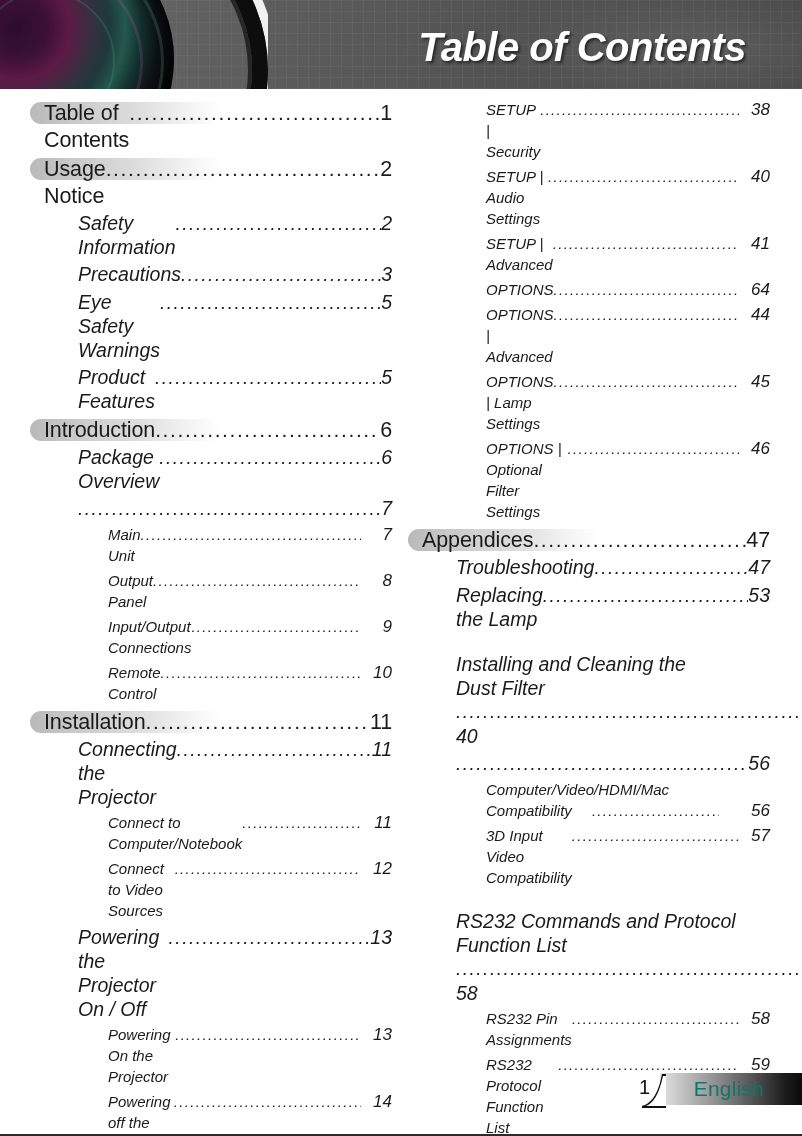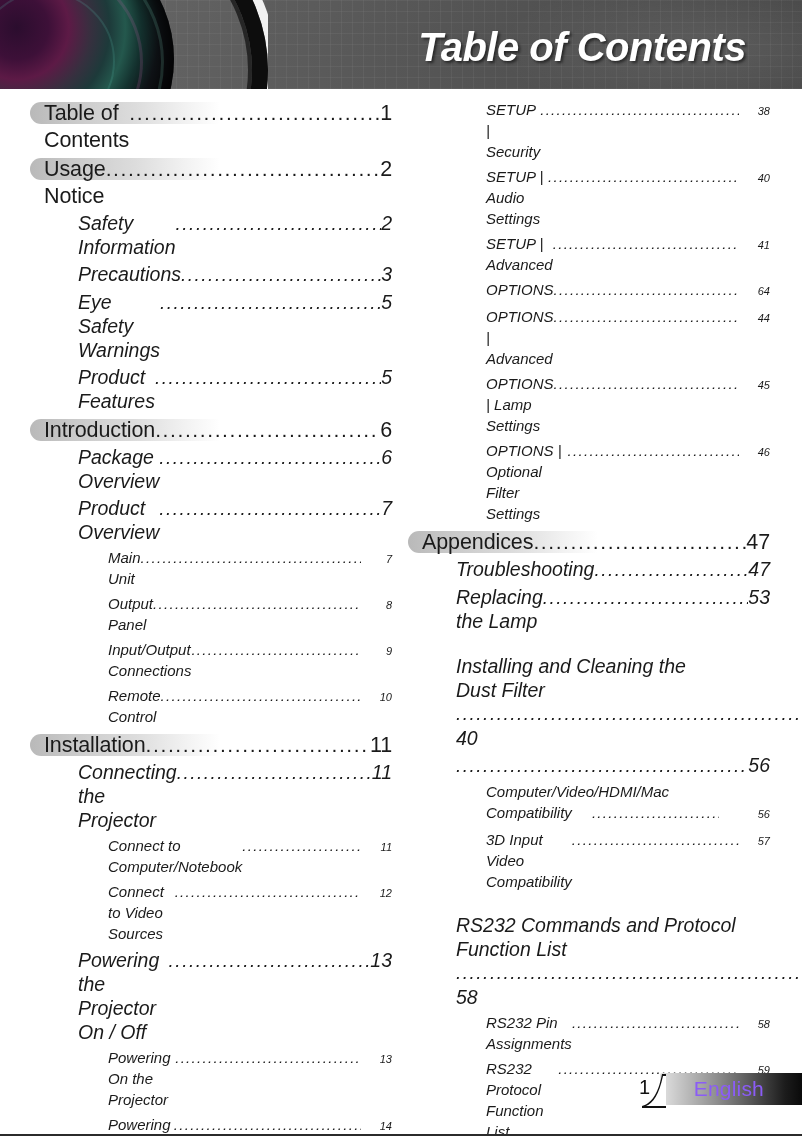--- a/index.html
+++ b/index.html
@@ -181,21 +181,21 @@
   
   .lvl3 {
     font-size: 15px;
     font-style: italic;
     padding-left: 78px;
     line-height: 21px;
     margin-bottom: 4px;
   }
   .lvl3 .dots { font-size: 15px; letter-spacing: 1.3px; }
   .lvl3 .page {
-    font-size: 11px;
+    font-size: 17px;
     width: 26px;
     padding-left: 5px;
   }
   .lvl3.two-line { display: block; }
   .lvl3.two-line .line1 { display: block; }
   .lvl3.two-line .line2 { display: flex; align-items: baseline; width: 100%; gap: 20px; }
 
   
   .footer {
     position: absolute;
@@ -211,21 +211,21 @@
     width: 142px;
     height: 32px;
     background: linear-gradient(to right, #e3e3e3 0%, #c5c5c5 14%, #8e8e8e 40%, #4d4d4d 68%, #1c1c1c 88%, #0a0a0a 100%);
     border-radius: 2px 0 0 2px;
   }
   .footer-lang {
     position: absolute;
     right: 38px;
     top: 19px;
     font-size: 21px;
-    color: #8b5cf6;
+    color: #0f766e;
     font-weight: normal;
     letter-spacing: 0.2px;
     line-height: 22px;
   }
   .footer-pagenum {
     position: absolute;
     right: 152px;
     top: 17px;
     font-size: 20px;
     color: #111111;
@@ -301,21 +301,20 @@
         <span class="toc-title">Introduction</span>
         <span class="dots">.........................................................................................</span>
         <span class="page">6</span>
       </div>
       <div class="toc-entry lvl2">
         <span class="toc-title">Package Overview</span>
         <span class="dots">.........................................................................................</span>
         <span class="page">6</span>
       </div>
       <div class="toc-entry lvl2">
-        <span class="toc-title">Product Overview</span>
         <span class="dots">.........................................................................................</span>
         <span class="page">7</span>
       </div>
       <div class="toc-entry lvl3">
         <span class="toc-title">Main Unit</span>
         <span class="dots">.........................................................................................</span>
         <span class="page">7</span>
       </div>
       <div class="toc-entry lvl3">
         <span class="toc-title">Output Panel</span>

